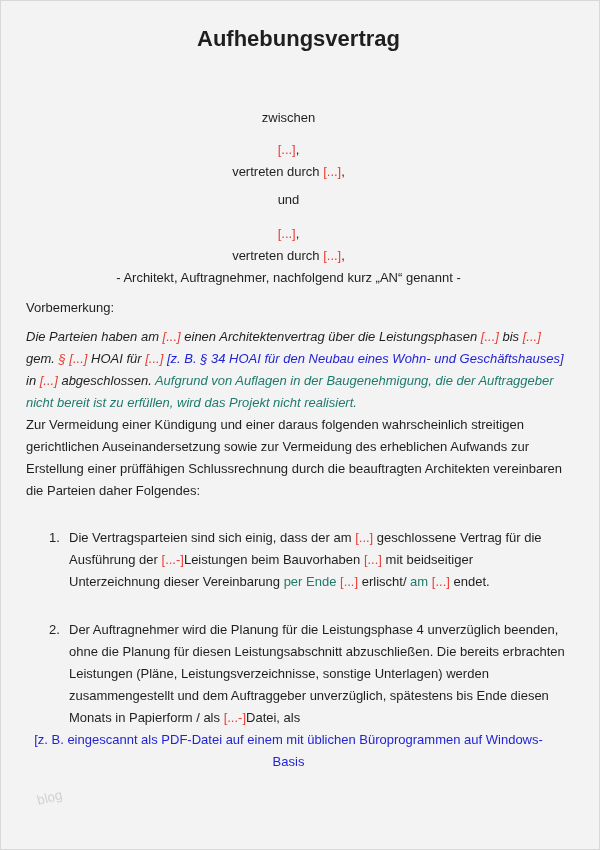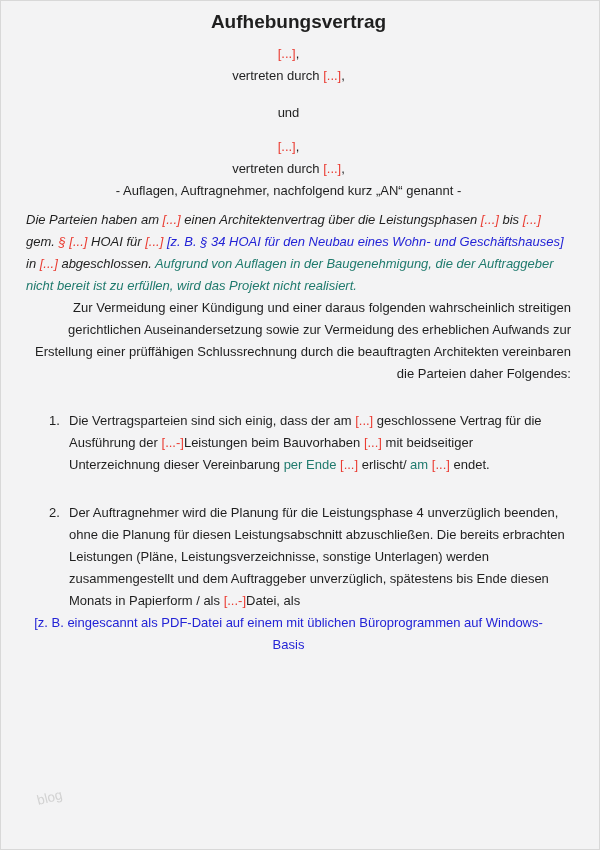--- a/index.html
+++ b/index.html
@@ -18,32 +18,32 @@
     background:var(--bg);
     border:1px solid var(--border);
     overflow:hidden;
     position:relative;
     font-family:"Liberation Sans","DejaVu Sans",sans-serif;
     font-size:13px;line-height:22px;
     color:var(--ink);
   }
   .content{padding:0 28px 0 25px;}
   .title{
-    font-size:19px;font-weight:bold;text-align:center;
-    margin:10px 0 0 0;line-height:22px;
+    font-size:22px;font-weight:bold;text-align:center;
+    margin:27px 0 0 0;line-height:22px;
   }
   .centered{text-align:center;padding-right:20px;}
   .sec-zwischen{margin-top:57px;}
   .sec-party1{margin-top:10px;}
-  .sec-und{margin-top:15px;}
+  .sec-und{margin-top:6px;}
   .sec-party2{margin-top:12px;}
   .sec-annotation{margin-top:47px;}
   .sec-vorbemerkung{margin-top:8px;}
   .sec-para1{margin-top:7px;font-style:italic;}
-  .sec-para2{margin-top:0;text-align:right;}
+  .sec-para2{margin-top:0;}
   .sec-list{margin-top:25px;}
   .li{display:flex;margin-left:23px;}
   .li + .li{margin-top:26px;}
   .num{flex:none;width:20px;}
   .li-text{flex:1;padding-right:6px;}
   .sec-footer{margin-top:0;}
   .c-r{color:var(--red);}
   .c-b{color:var(--blue);}
   .c-t{color:var(--teal);}
   .watermark{
@@ -54,35 +54,37 @@
     user-select:none;
   }
 </style>
 </head>
 <body>
 
 <div class="content">
 
   <h1 class="title">Aufhebungsvertrag</h1>
 
+  <div class="centered sec-zwischen">zwischen</div>
 
   <div class="centered sec-party1">
     <div class="line"><span class="c-r">[...]</span><span>,</span></div>
     <div class="line"><span>vertreten durch </span><span class="c-r">[...]</span><span>,</span></div>
   </div>
 
   <div class="centered sec-und">und</div>
 
   <div class="centered sec-party2">
     <div class="line"><span class="c-r">[...]</span><span>,</span></div>
     <div class="line"><span>vertreten durch </span><span class="c-r">[...]</span><span>,</span></div>
-    <div class="line"><span>- Auflagen, Auftragnehmer, nachfolgend kurz „AN“ genannt -</span></div>
+    <div class="line"><span>- Architekt, Auftragnehmer, nachfolgend kurz „AN“ genannt -</span></div>
   </div>
 
 
+  <div class="sec-vorbemerkung">Vorbemerkung:</div>
 
   <div class="sec-para1"><span>Die Parteien haben am </span><span class="c-r">[...]</span><span> einen Architektenvertrag über die Leistungsphasen </span><span class="c-r">[...]</span><span> bis </span><span class="c-r">[...]</span><span> gem. </span><span class="c-r">§ [...]</span><span> HOAI für </span><span class="c-r">[...]</span><span> </span><span class="c-b">[z. B. § 34 HOAI für den Neubau eines Wohn- und Geschäftshauses]</span><span> in </span><span class="c-r">[...]</span><span> abgeschlossen. </span><span class="c-t">Aufgrund von Auflagen in der Baugenehmigung, die der Auftraggeber nicht bereit ist zu erfüllen, wird das Projekt nicht realisiert.</span></div>
 
   <div class="sec-para2"><span>Zur Vermeidung einer Kündigung und einer daraus folgenden wahrscheinlich streitigen gerichtlichen Auseinandersetzung sowie zur Vermeidung des erheblichen Aufwands zur Erstellung einer prüffähigen Schlussrechnung durch die beauftragten Architekten vereinbaren die Parteien daher Folgendes:</span></div>
 
   <div class="sec-list">
     <div class="li">
       <span class="num">1.</span>
       <span class="li-text"><span>Die Vertragsparteien sind sich einig, dass der am </span><span class="c-r">[...]</span><span> geschlossene Vertrag für die Ausführung der </span><span class="c-r">[...-]</span><span>Leistungen beim Bauvorhaben </span><span class="c-r">[...]</span><span> mit beidseitiger Unterzeichnung dieser Vereinbarung </span><span class="c-t">per Ende</span><span> </span><span class="c-r">[...]</span><span> erlischt/ </span><span class="c-t">am</span><span> </span><span class="c-r">[...]</span><span> endet.</span></span>
     </div>

